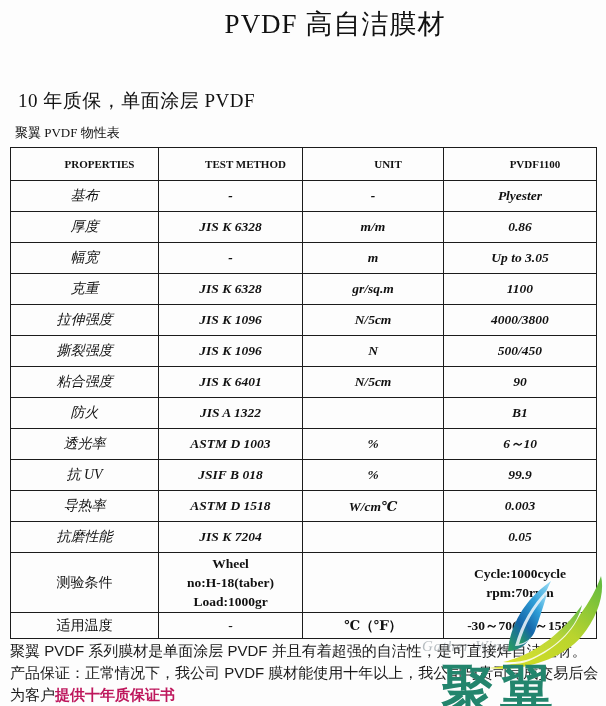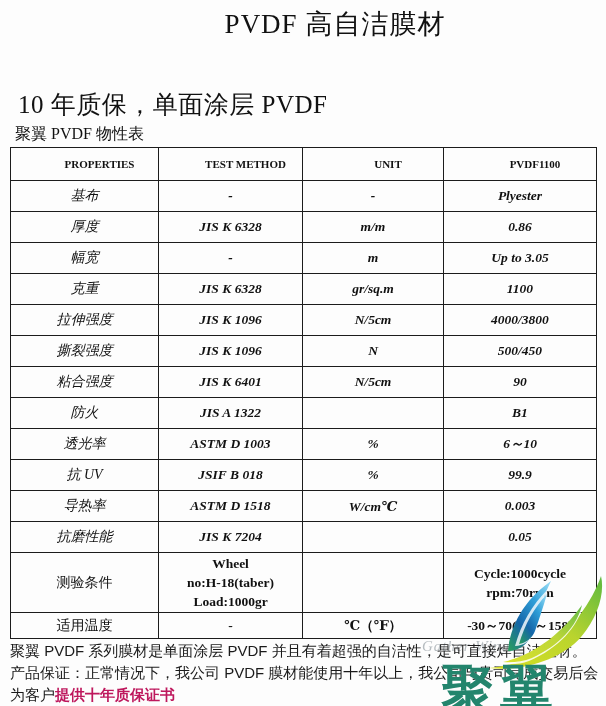--- a/index.html
+++ b/index.html
@@ -13,25 +13,25 @@
     color:#111;
   }
   .title{
     position:absolute;top:6px;left:16px;width:606px;
     text-align:center;font-size:27px;font-weight:normal;
     letter-spacing:1px;
     margin-left:16px;
   }
   .subtitle{
     position:absolute;top:88px;left:18px;
-    font-size:25px;letter-spacing:0.5px;
+    font-size:19px;letter-spacing:0.5px;
   }
   .caption{
     position:absolute;top:124px;left:15px;
-    font-size:16px;
+    font-size:13px;
   }
   table.spec{
     position:absolute;top:147px;left:10px;
     width:586px;table-layout:fixed;
     border-collapse:collapse;
   }
   table.spec th, table.spec td{
     border:1.6px solid #1c1c1c;
     text-align:center;vertical-align:middle;
     padding:0 2px;overflow:hidden;

